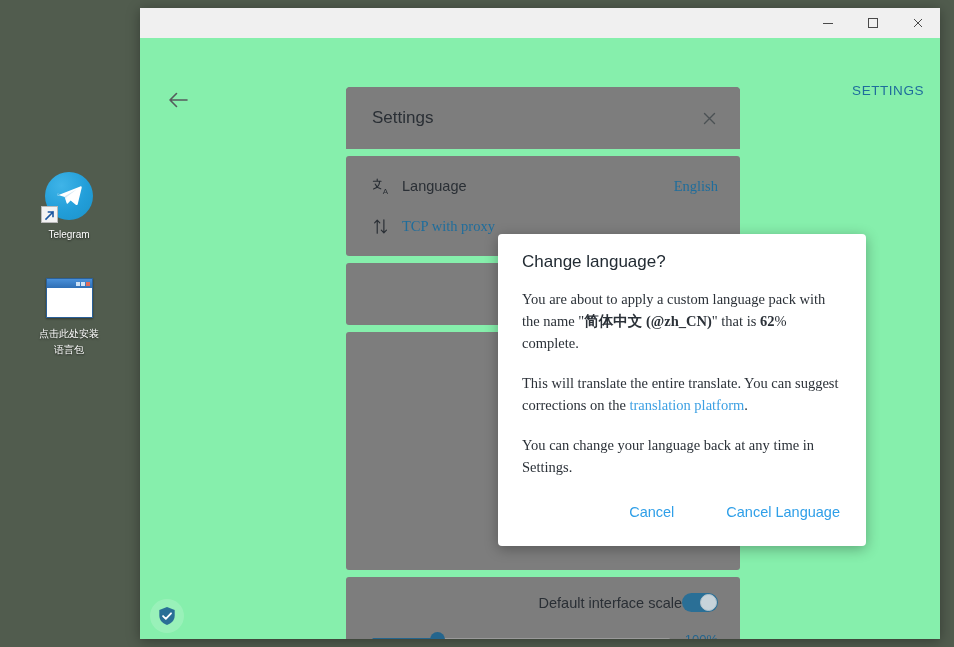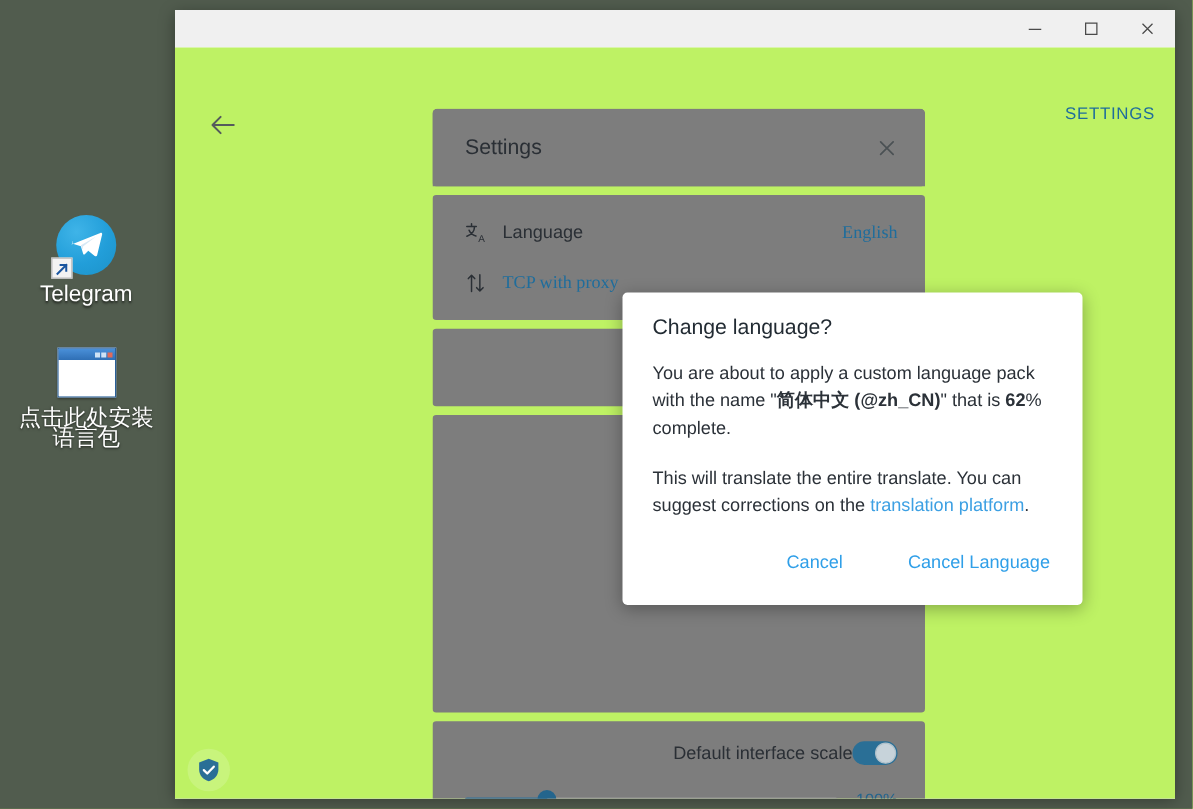--- a/index.html
+++ b/index.html
@@ -20,21 +20,21 @@
   #desktop {
     position: absolute;
     inset: 0;
     background: #515c4e;
   }
   .desktop-icon {
     position: absolute;
     width: 110px;
     text-align: center;
     color: #ffffff;
-    font-size: 18px;
+    font-size: 10px;
     line-height: 16px;
     text-shadow: 0 1px 2px rgba(0,0,0,.65);
     cursor: default;
     user-select: none;
   }
   .desktop-icon .glyph-wrap {
     position: relative;
     width: 48px;
     height: 48px;
     margin: 0 auto 7px auto;
@@ -102,21 +102,21 @@
     width: 45px;
     display: flex; align-items: center; justify-content: center;
     cursor: default;
   }
   .win-btn svg { display:block; }
 
   
   #app-body {
     position: relative;
     height: 601px;
-    background: #bef264;
+    background: #86efac;
     overflow: hidden;
   }
   #back-arrow {
     position: absolute;
     left: 20px; top: 44px;
     width: 36px; height: 36px;
     display: flex; align-items: center; justify-content: center;
     cursor: pointer;
   }
   #settings-label {
@@ -269,20 +269,21 @@
     margin: 0 0 16px 0;
     font-size: 17px;
     font-weight: 400;
     color: #222b33;
   }
   #dialog p {
     margin: 0 0 18px 0;
     font-size: 14.5px;
     line-height: 22px;
     color: #2b3138;
+    font-family: Liberation Serif, serif;
   }
   #dialog p:last-of-type { margin-bottom: 22px; }
   #dialog b { font-weight: 700; }
   #dialog a {
     color: #3da0e3;
     text-decoration: none;
     cursor: pointer;
   }
   .dialog-actions {
     display: flex;
@@ -432,20 +433,21 @@
       </svg>
     </div>
 
     <div id="dialog">
       <h2>Change language?</h2>
 
       <p><span>You are about to apply a custom language pack with the name "</span><b>简体中文 (@zh_CN)</b><span>" that is </span><b>62</b><span>% complete.</span></p>
 
       <p><span>This will translate the entire translate. You can suggest corrections on the </span><a>translation platform</a><span>.</span></p>
 
+      <p>You can change your language back at any time in Settings.</p>
 
       <div class="dialog-actions">
         <button class="btn">Cancel</button>
         <button class="btn">Cancel Language</button>
       </div>
     </div>
 
   </div>
 </div>
 

